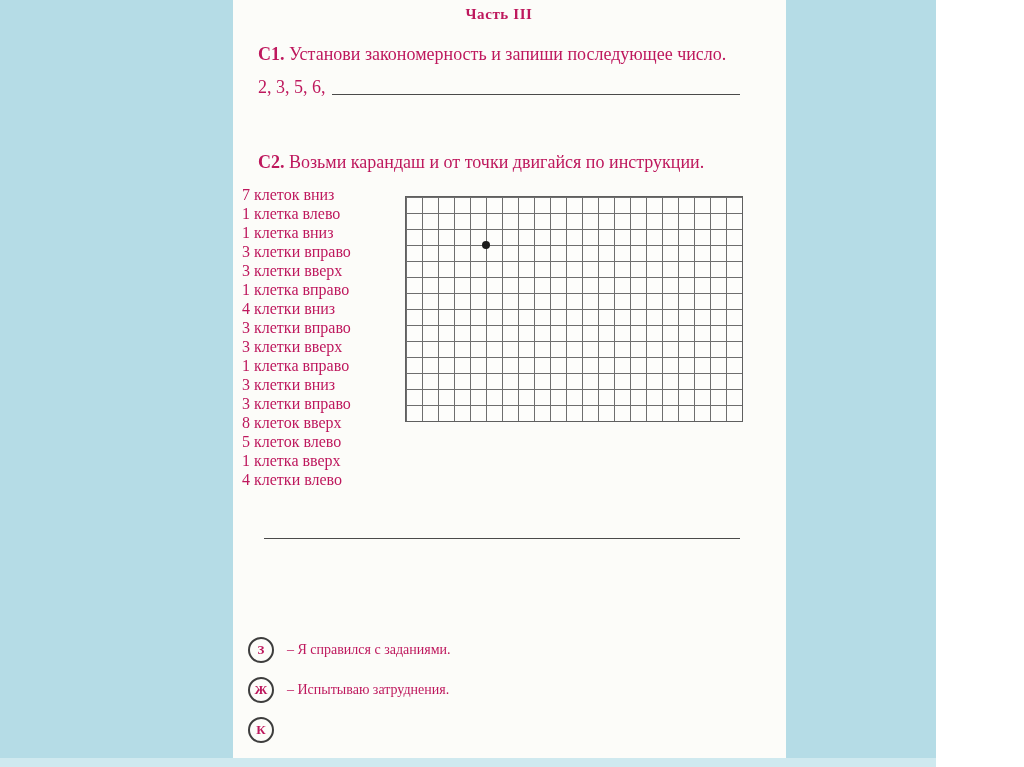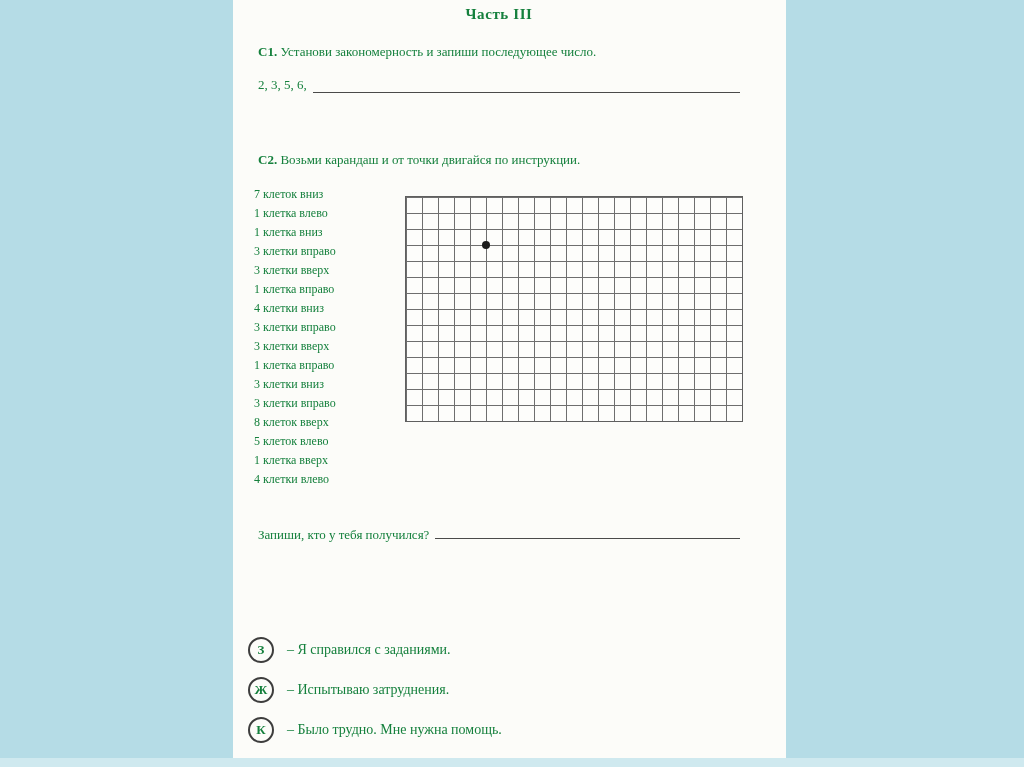--- a/index.html
+++ b/index.html
@@ -1,44 +1,44 @@
 <!DOCTYPE html>
 <html><head>
 <meta charset="utf-8">
 <style>
   html,body { margin:0; padding:0; }
   .stage {
-    position:relative; width:1024px; height:767px;
+    position:relative; width:936px; height:767px;
     background:#b5dce6; overflow:hidden;
-    font-family:"Liberation Serif", serif; color:#15803d;
+    font-family:"Liberation Serif", serif; color:#be185d;
   }
   .bottom-strip {
     position:absolute; left:0; right:0; bottom:0; height:9px;
     background:#cfe9ef;
   }
   .page {
     position:absolute; left:233px; top:0; width:553px; height:767px;
     background:#fcfcf9;
   }
   .title {
     position:absolute; top:6px; left:25px; width:482px;
     text-align:center; font-weight:bold; font-size:15px; letter-spacing:0.6px;
   }
-  .task-line { position:absolute; left:25px; width:482px; font-size:13px; }
+  .task-line { position:absolute; left:25px; width:482px; font-size:18px; }
   .task-label { font-weight:bold; }
   .c1-line  { top:44px; }
-  .seq-line { top:77px; display:flex; align-items:flex-end; }
+  .seq-line { top:77px; display:flex; align-items:center; }
   .blank {
     flex:1; height:14px; margin-left:6px;
     border-bottom:1px solid #4a4a4a;
   }
   .c2-line { top:152px; }
   .instructions {
-    position:absolute; top:185px; left:21px; width:146px;
-    font-size:12px; line-height:19px;
+    position:absolute; top:185px; left:9px; width:146px;
+    font-size:16px; line-height:19px;
   }
   .grid {
     position:absolute; left:172px; top:196px;
     border:1px solid #5f5f5f; box-sizing:content-box;
     background-color:#fdfdfb;
     background-image:
       repeating-linear-gradient(to right,  #6e6e6e 0 1px, transparent 1px 16px),
       repeating-linear-gradient(to bottom, #6e6e6e 0 1px, transparent 1px 16px);
   }
   .dot {
@@ -106,33 +106,31 @@
       <div>5 клеток влево</div>
       <div>1 клетка вверх</div>
       <div>4 клетки влево</div>
     </div>
 
     <div class="grid" style="width: 336px; height: 224px;">
       <div class="dot" style="left: 76px; top: 44px;"></div>
     </div>
 
     <div class="task-line answer-row">
-      <span>Запиши, кто у тебя получился?</span>
       <span class="blank"></span>
     </div>
 
 
     <div class="option-row opt-1">
       <span class="option-circle">З</span>
       <span>– Я справился с заданиями.</span>
     </div>
     <div class="option-row opt-2">
       <span class="option-circle">Ж</span>
       <span>– Испытываю затруднения.</span>
     </div>
     <div class="option-row opt-3">
       <span class="option-circle">К</span>
-      <span>– Было трудно. Мне нужна помощь.</span>
     </div>
 
   </div>
   <div class="bottom-strip"></div>
 </div>
 
 </body></html>

